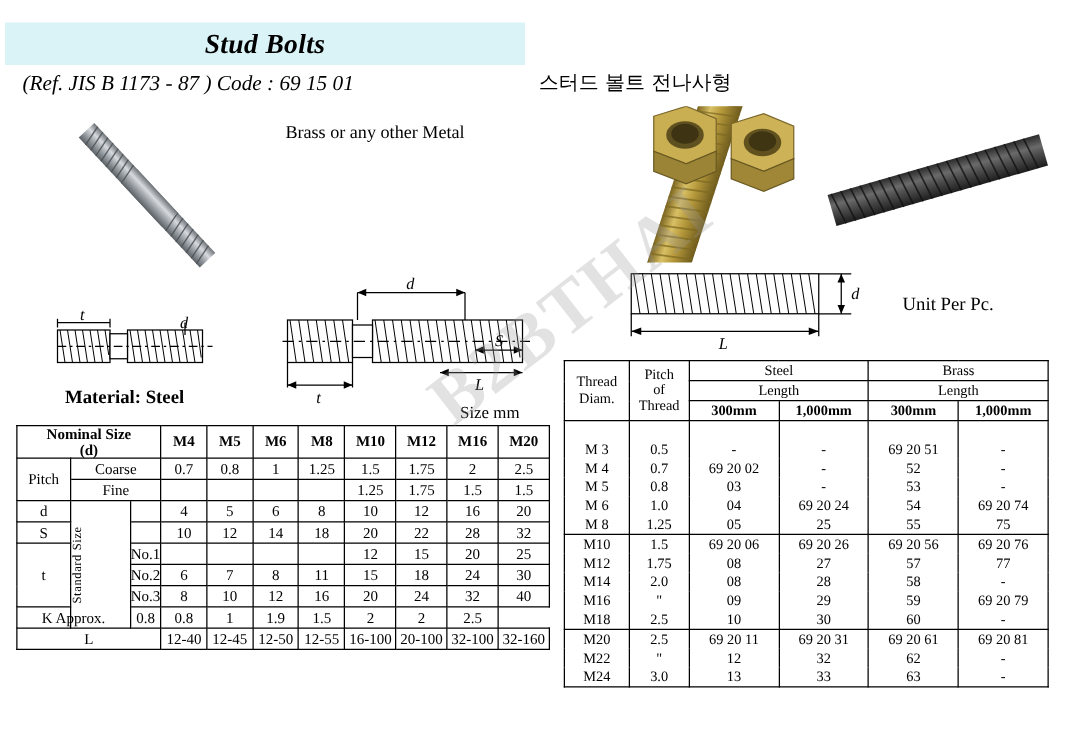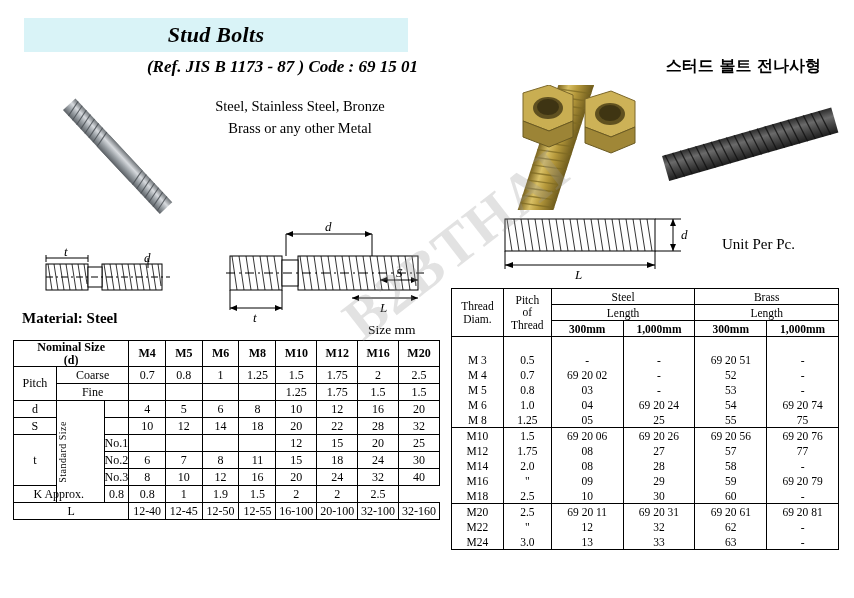--- a/index.html
+++ b/index.html
@@ -12,44 +12,44 @@
     overflow:hidden;
   }
   .page{position:relative;width:854px;height:598px;}
 
   
   .title-bar{
     position:absolute;
     background:#d9f3f7;
     display:flex;align-items:center;justify-content:center;
   }
-  #left-title{left:24px;top:18px;width:384px;height:34px;gap:12px;}
+  #left-title{left:4px;top:18px;width:416px;height:34px;gap:12px;}
   #right-title{left:447px;top:18px;width:390px;height:34px;}
   .title-main{
     font-family:"Liberation Serif", serif;
     font-weight:bold;font-style:italic;font-size:22px;letter-spacing:.3px;
   }
   .title-kr{font-family:"DejaVu Sans", sans-serif;font-weight:bold;font-style:normal;font-size:17px;margin-left:8px;}
   .subtitle{
-    position:absolute;text-align:right;
+    position:absolute;text-align:left;
     font-family:"Liberation Serif", serif;
-    font-weight:bold;font-style:italic;font-size:17px;
+    font-weight:normal;font-style:italic;font-size:17px;
   }
   #left-sub{left:18px;top:57px;width:400px;}
   #right-sub{left:431px;top:56px;width:390px;font-style:normal;font-family:"DejaVu Sans",sans-serif;font-size:16px;}
 
   .material-lines{
     position:absolute;left:175px;top:95px;width:250px;
     font-family:"Liberation Serif", serif;font-size:14.5px;text-align:center;line-height:22px;
   }
 
   
   .drawing{position:absolute;}
 
-  #material-steel{left:22px;top:310px;font-size:15px;font-weight:bold;font-family:"Liberation Serif",serif;position:absolute;}
+  #material-steel{left:52px;top:310px;font-size:15px;font-weight:bold;font-family:"Liberation Serif",serif;position:absolute;}
   #size-mm{left:368px;top:322px;font-size:13.5px;font-family:"Liberation Serif",serif;position:absolute;}
   #unit-per-pc{left:722px;top:236px;font-size:15px;font-family:"Liberation Serif",serif;position:absolute;}
 
   
   table{border-collapse:collapse;}
   .tbl td,.tbl th{
     border:1px solid #000;
     font-family:"Liberation Serif", serif;
     font-size:12px;text-align:center;vertical-align:middle;
     padding:0;
@@ -80,21 +80,20 @@
 <body>
 
 <div class="page">
 
   <div class="title-bar" id="left-title">
     <span class="title-main">Stud Bolts</span>
   </div>
   <div class="subtitle" id="left-sub">(Ref. JIS B 1173 - 87 )  Code : 69 15 01</div>
 
   <div class="material-lines">
-    <div>Steel, Stainless Steel, Bronze</div>
     <div>Brass or any other Metal</div>
   </div>
 
   <svg class="drawing" style="left:45px;top:95px;" width="140" height="130" viewBox="0 0 140 130">
     <defs>
       <linearGradient id="steelg" x1="0" y1="0" x2="0" y2="1">
         <stop offset="0%" stop-color="#6e7377"></stop>
         <stop offset="35%" stop-color="#d7dade"></stop>
         <stop offset="65%" stop-color="#9aa0a5"></stop>
         <stop offset="100%" stop-color="#5b6065"></stop>

